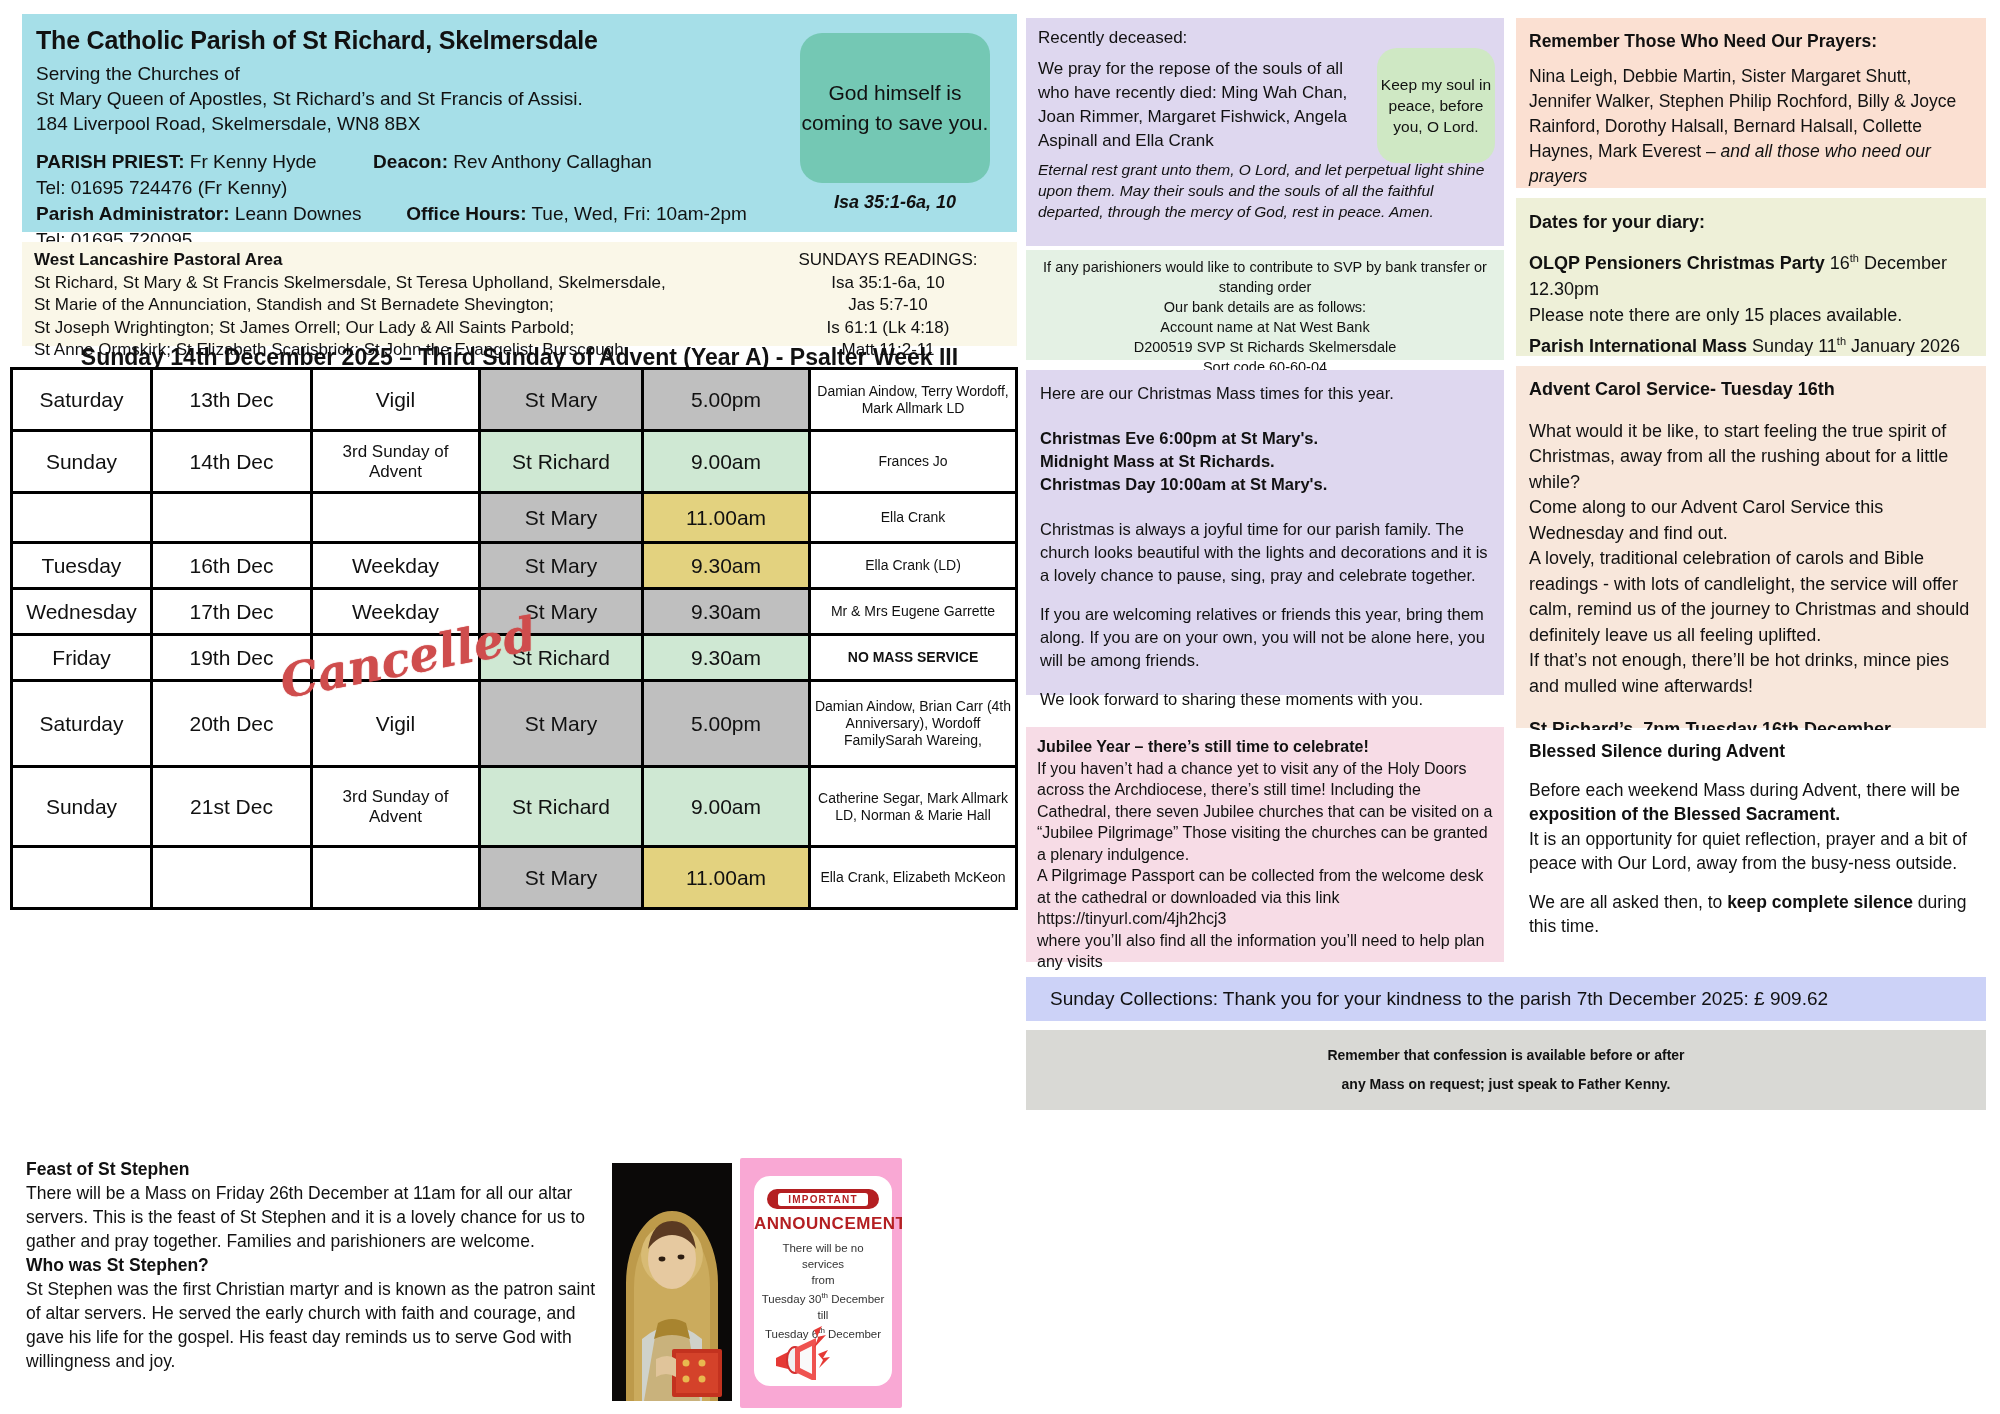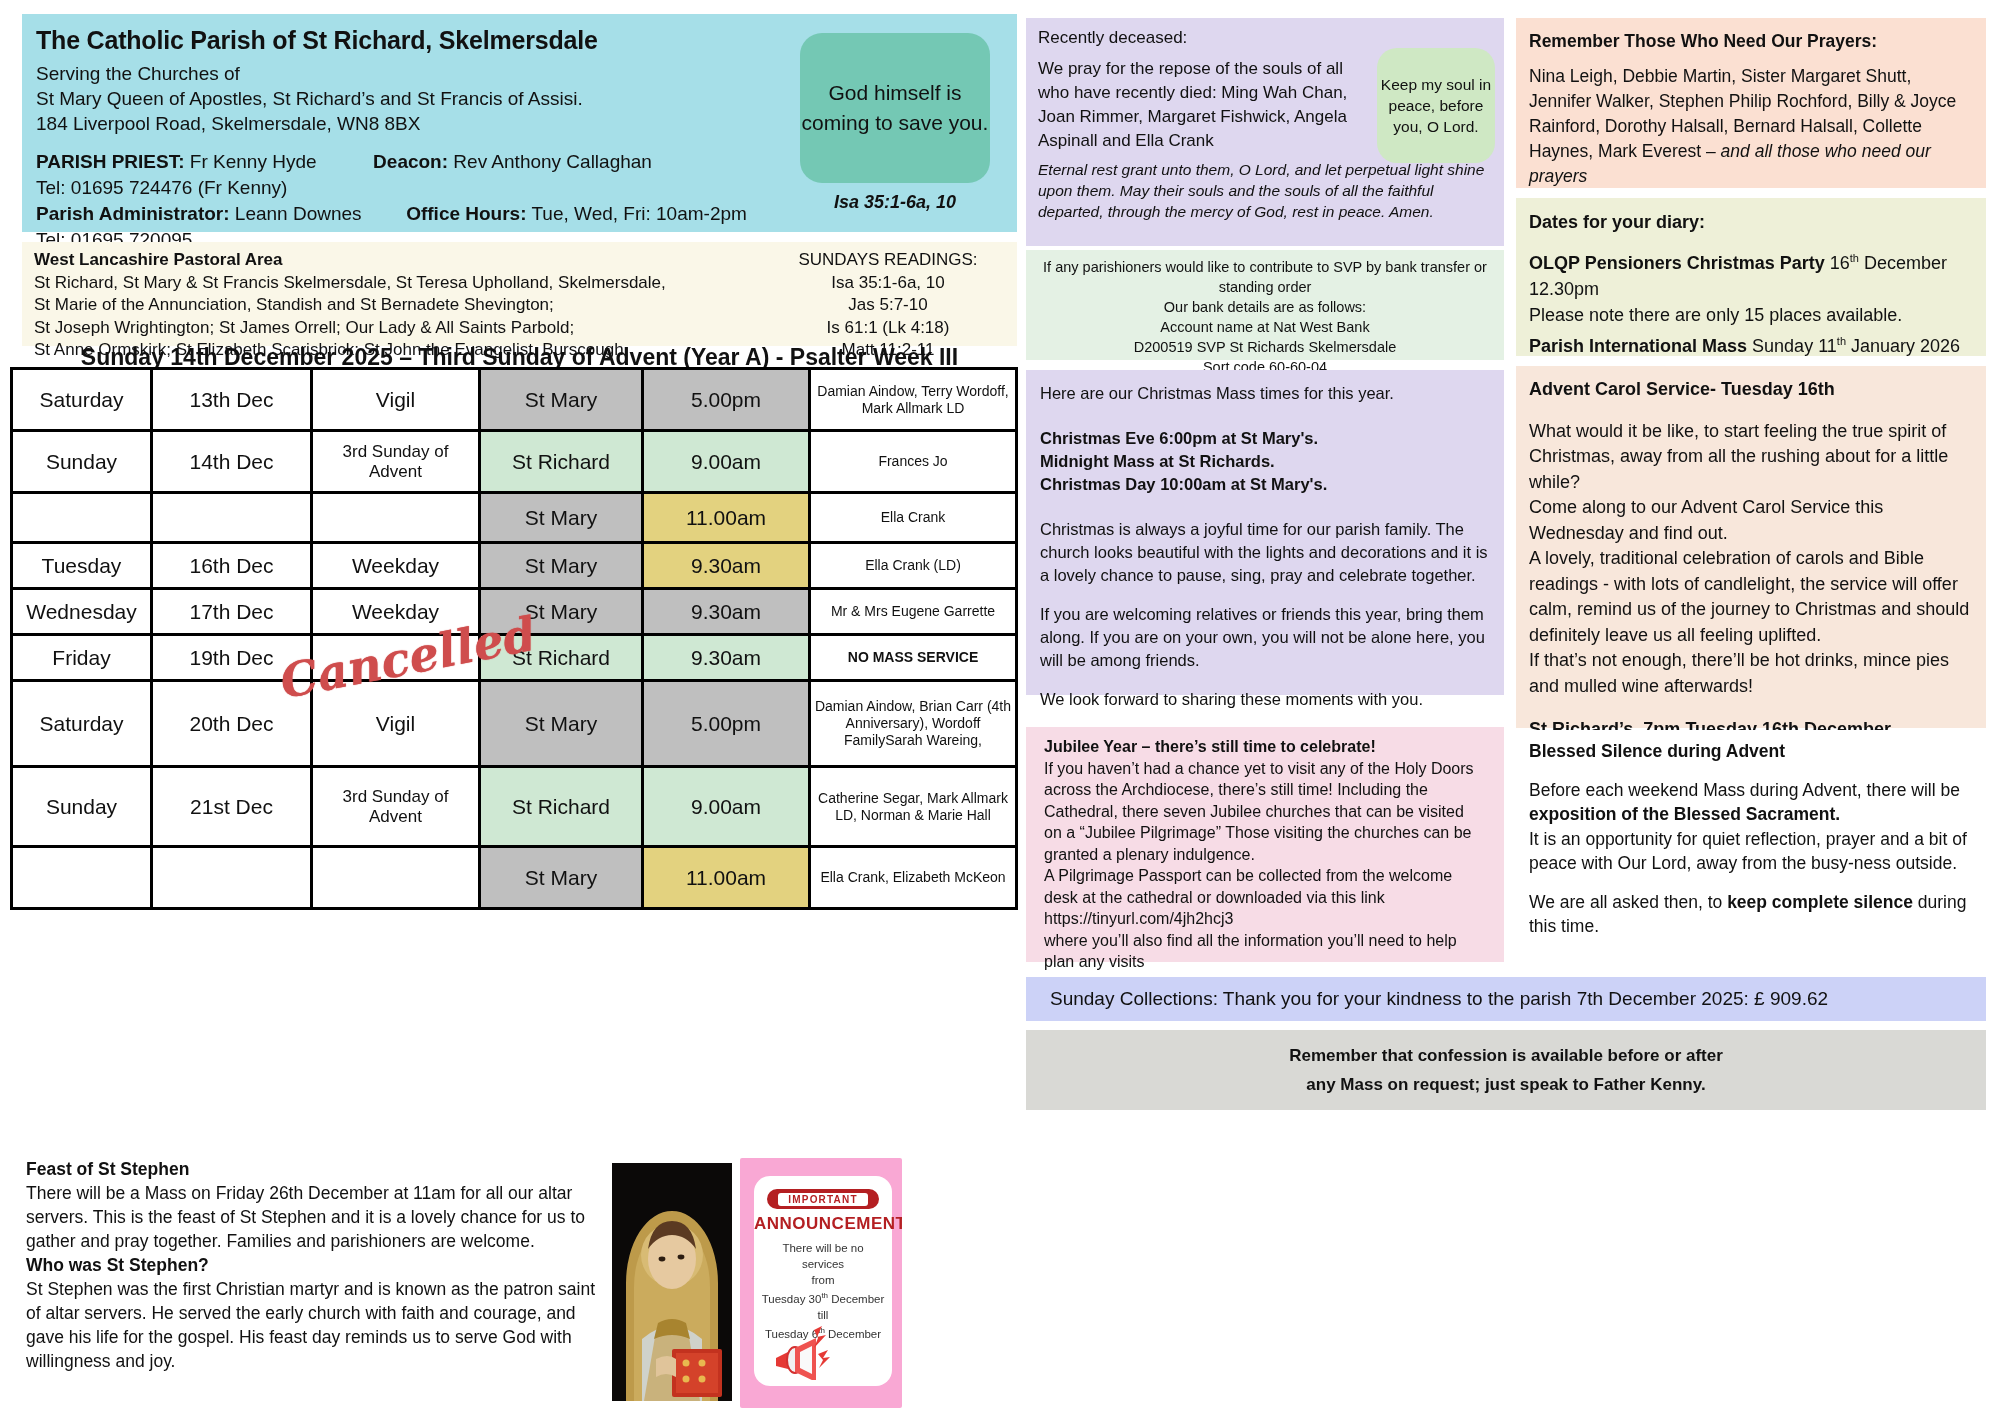--- a/index.html
+++ b/index.html
@@ -125,21 +125,21 @@
 
   #christmas {
     left:1026px; top:370px; width:478px; height:325px;
     background:#ded7ef; padding:12px 14px;
     font-size:16.5px; line-height:23px;
   }
   #christmas .b { font-weight:bold; }
 
   #jubilee {
     left:1026px; top:727px; width:478px; height:235px;
-    background:#f7dce6; padding:9px 18px;
+    background:#f7dce6; padding:9px 11px;
     font-size:16px; line-height:21.5px;
   }
   #jubilee .hd { font-weight:bold; }
 
   
   #prayers {
     left:1516px; top:18px; width:470px; height:170px;
     background:#fbe0d2; padding:11px 13px;
     font-size:17.5px; line-height:25px;
   }
@@ -170,21 +170,21 @@
   
   #collections {
     left:1026px; top:977px; width:960px; height:44px;
     background:#ccd2f7; display:flex; align-items:center;
     padding:0 24px; font-size:19px;
   }
   #confession {
     left:1026px; top:1030px; width:960px; height:80px;
     background:#d9d9d5; display:flex; flex-direction:column;
     align-items:center; justify-content:center;
-    font-size:17px; font-weight:bold; line-height:29px; text-align:center;
+    font-size:14px; font-weight:bold; line-height:29px; text-align:center;
   }
 </style>
 </head>
 <body>
 
 <div class="page">
 
   <div class="box" id="header-band">
     <div class="title">The Catholic Parish of St Richard, Skelmersdale</div>
     <div class="line" style="margin-top:6px">Serving the Churches of</div>

